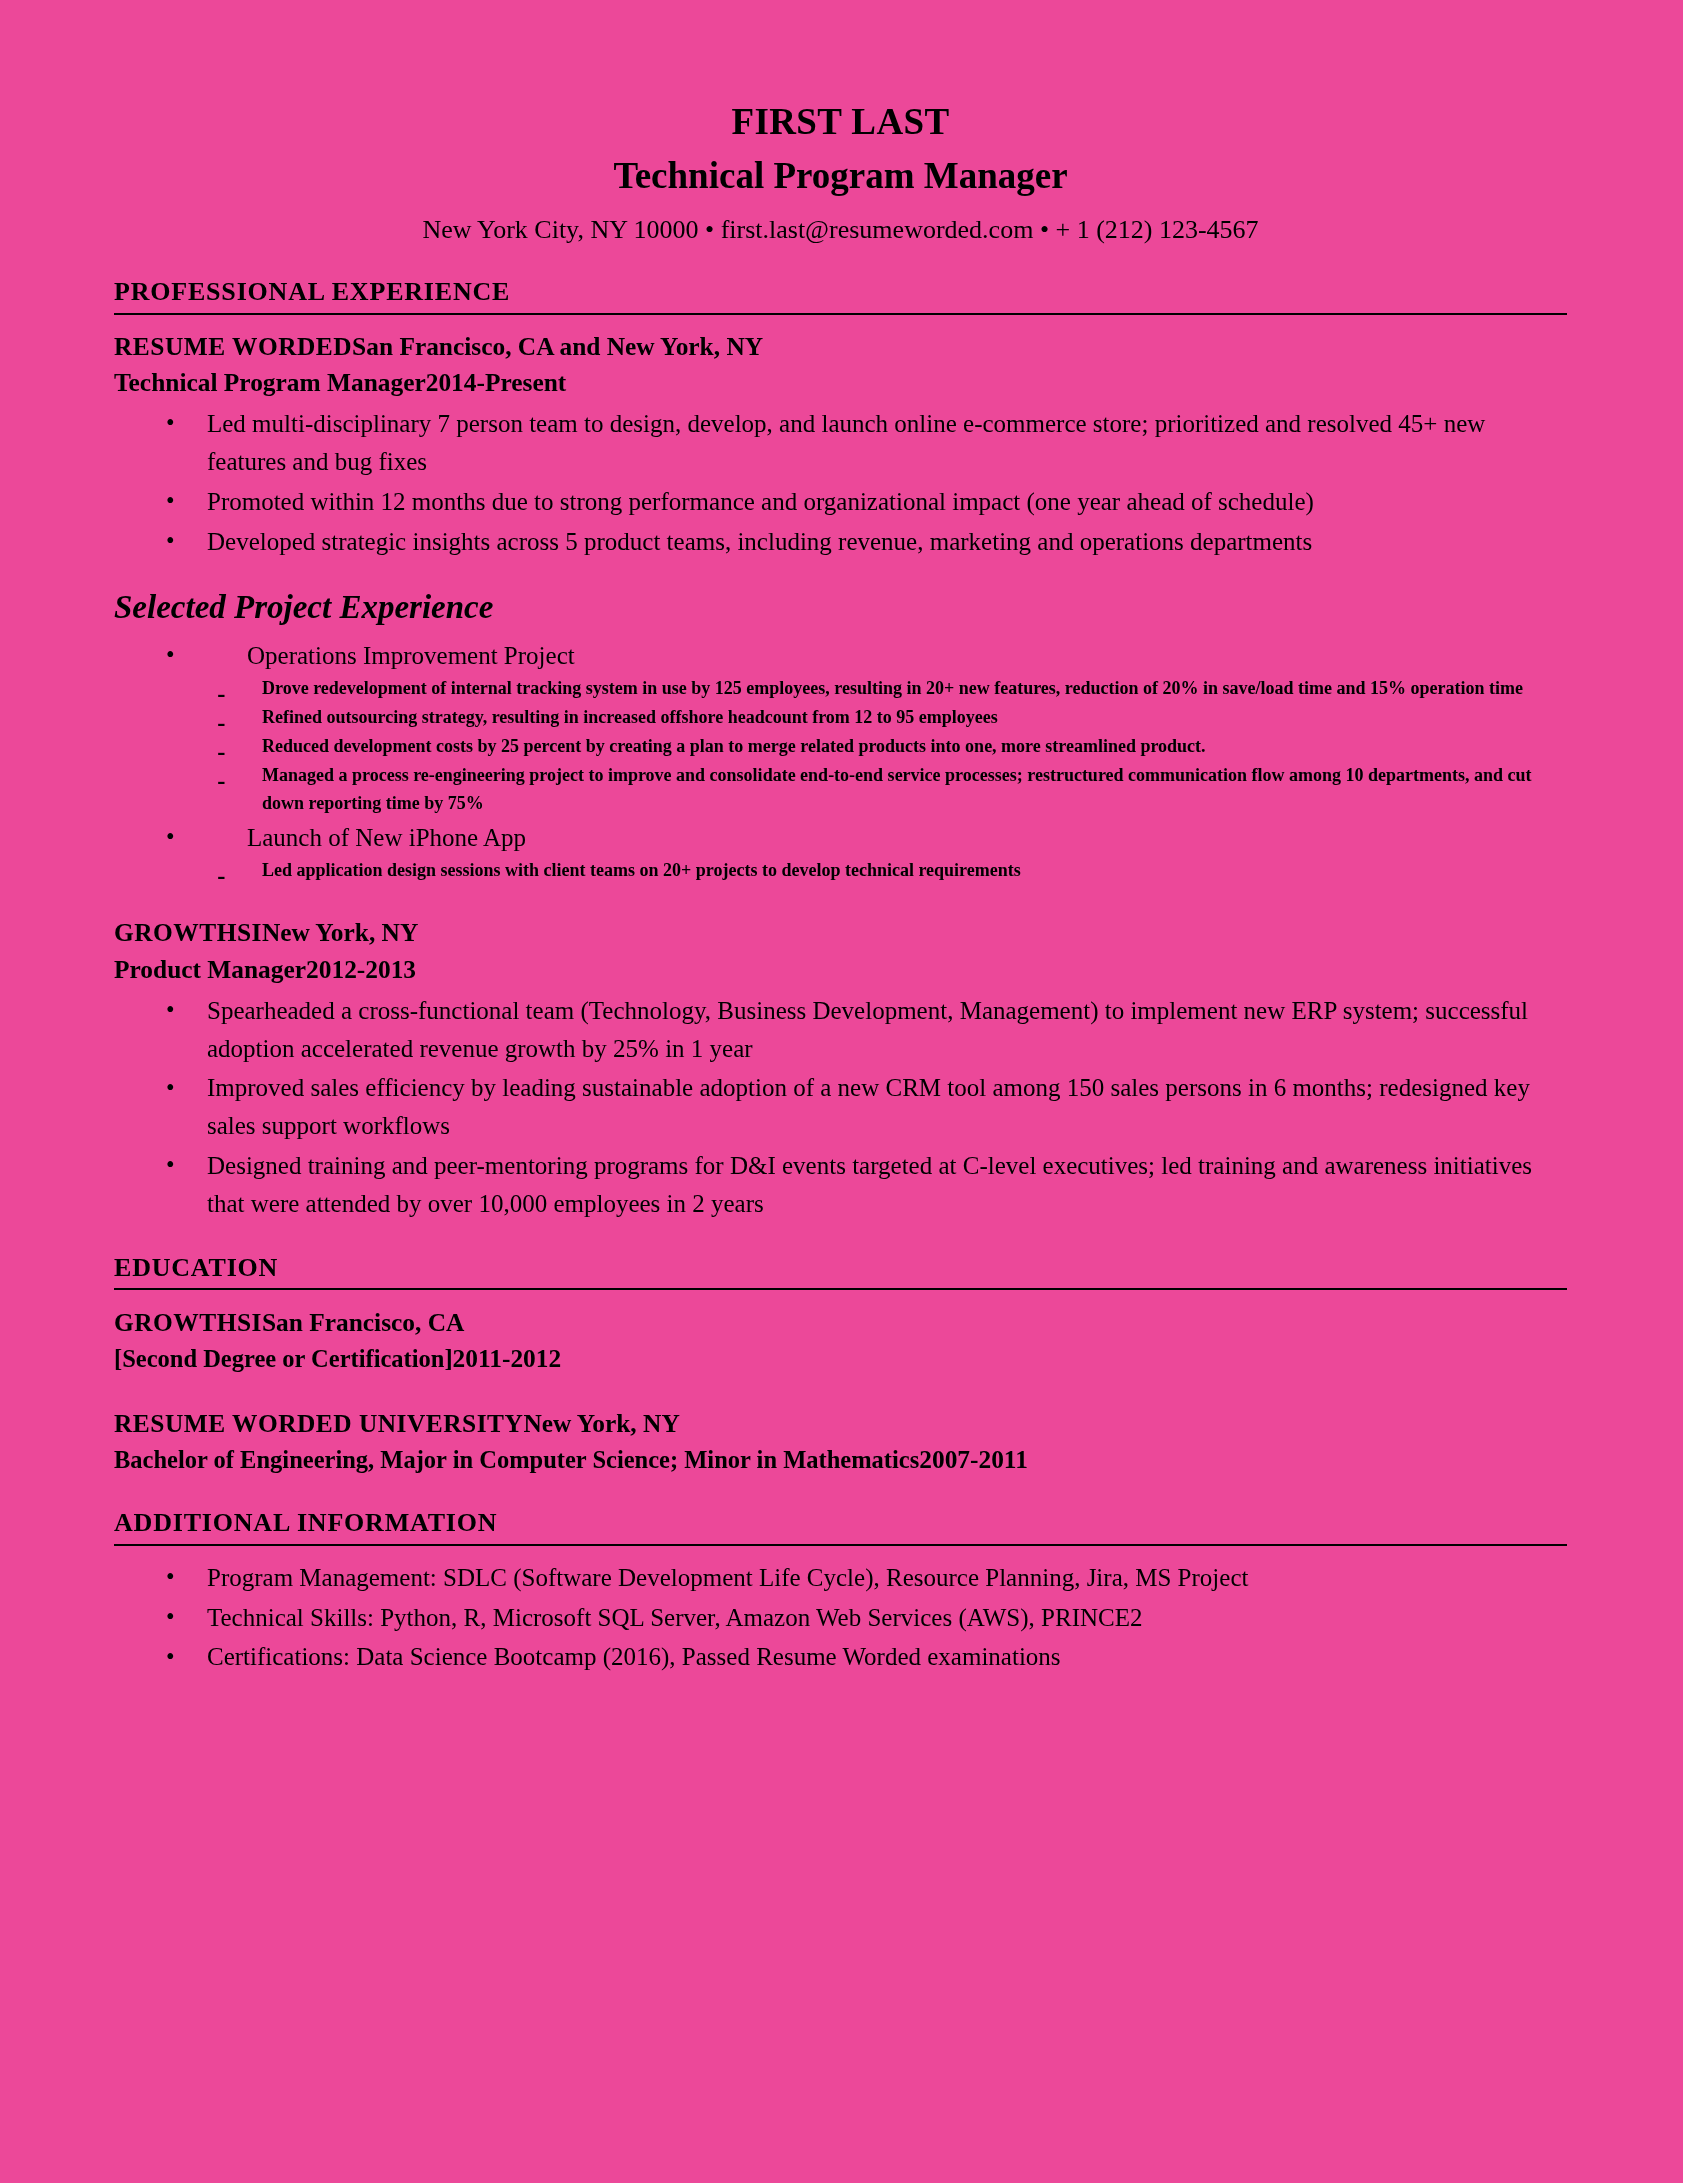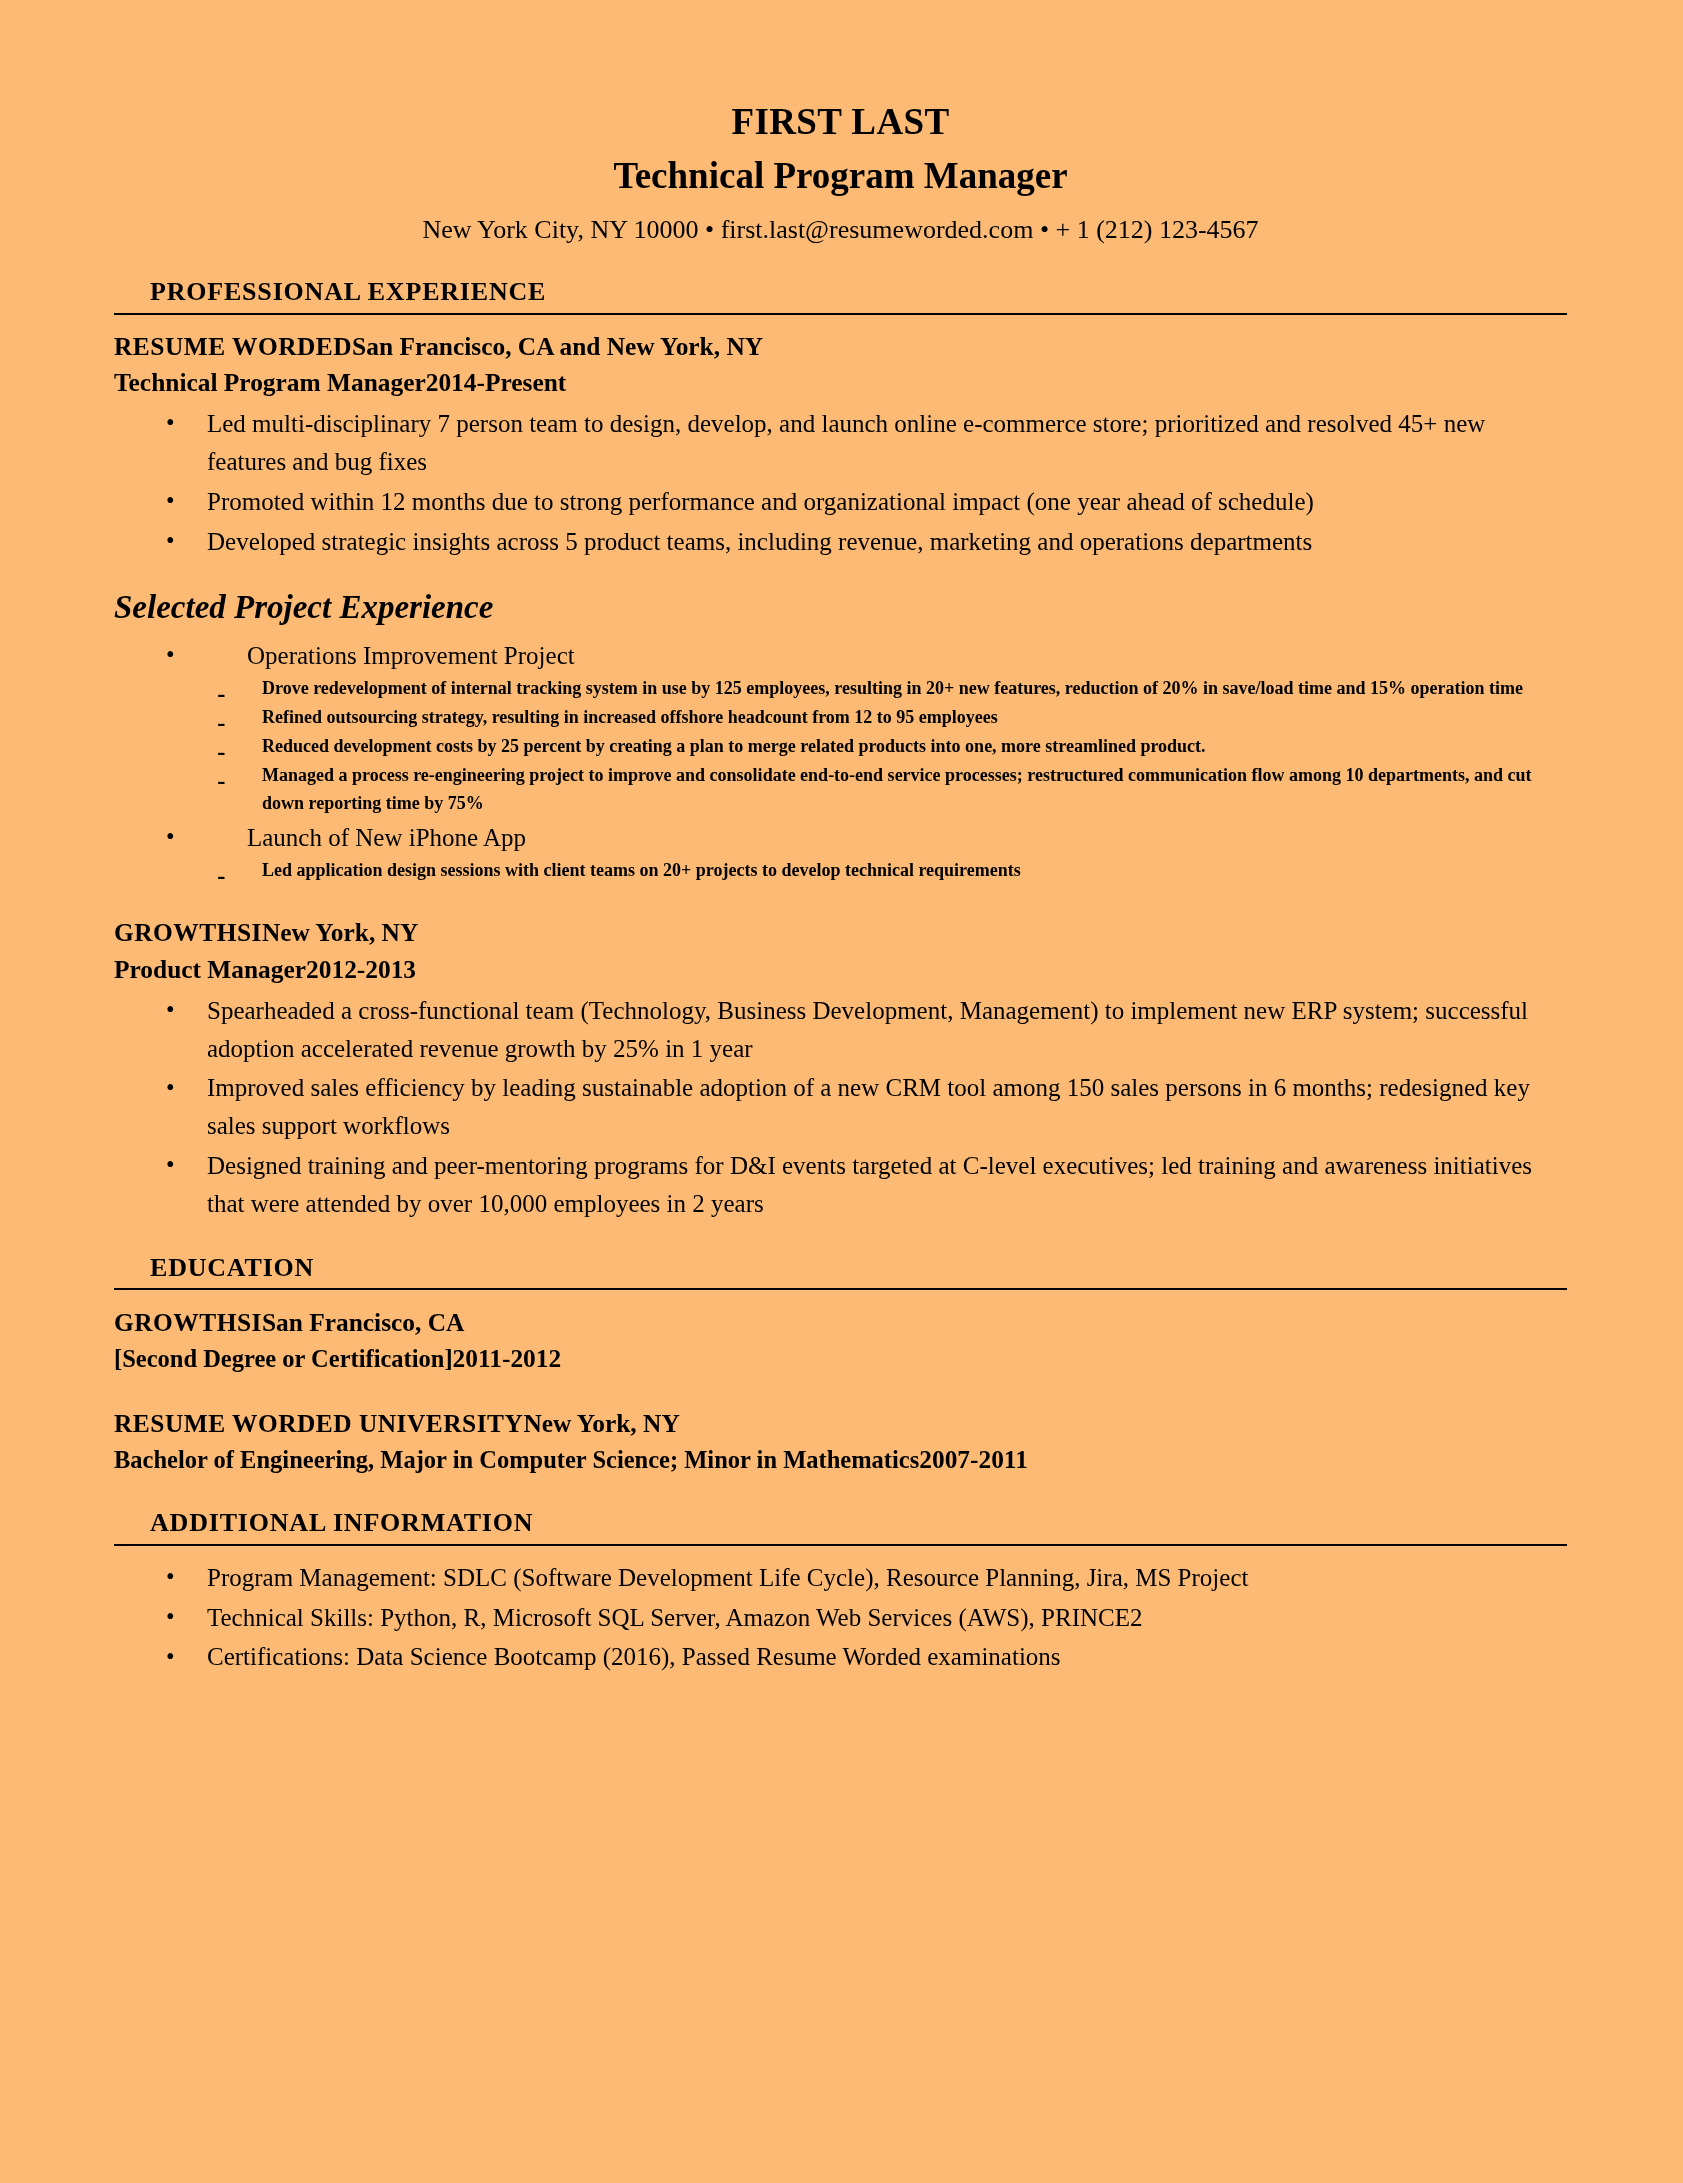--- a/index.html
+++ b/index.html
@@ -12,21 +12,21 @@
     min-height: 2183px;
     font-family: "Liberation Serif", "DejaVu Serif", serif;
     color: #000000;
     -webkit-font-smoothing: antialiased;
   }
 
   .page {
     position: relative;
     width: 1684px;
     min-height: 2183px;
-    background: #fdba74;
+    background: #ec4899;
     box-sizing: border-box;
     padding: 100px 117px 0 114px;
   }
 
   
   .header { text-align: center; }
 
   .name {
     font-size: 37px;
     font-weight: bold;
@@ -47,21 +47,20 @@
   }
 
   
   .section { margin-top: 29px; }
   .section-title {
     font-size: 26px;
     font-weight: bold;
     letter-spacing: 0.8px;
     line-height: 1.2;
     padding-bottom: 5.1px;
-    margin-left: 36px;
   }
   .section-rule {
     border: 0;
     border-top: 2.5px solid #000;
     margin: 0 0 13.5px 0;
     height: 0;
   }
 
   
   .entry { margin-top: 13.5px; }

